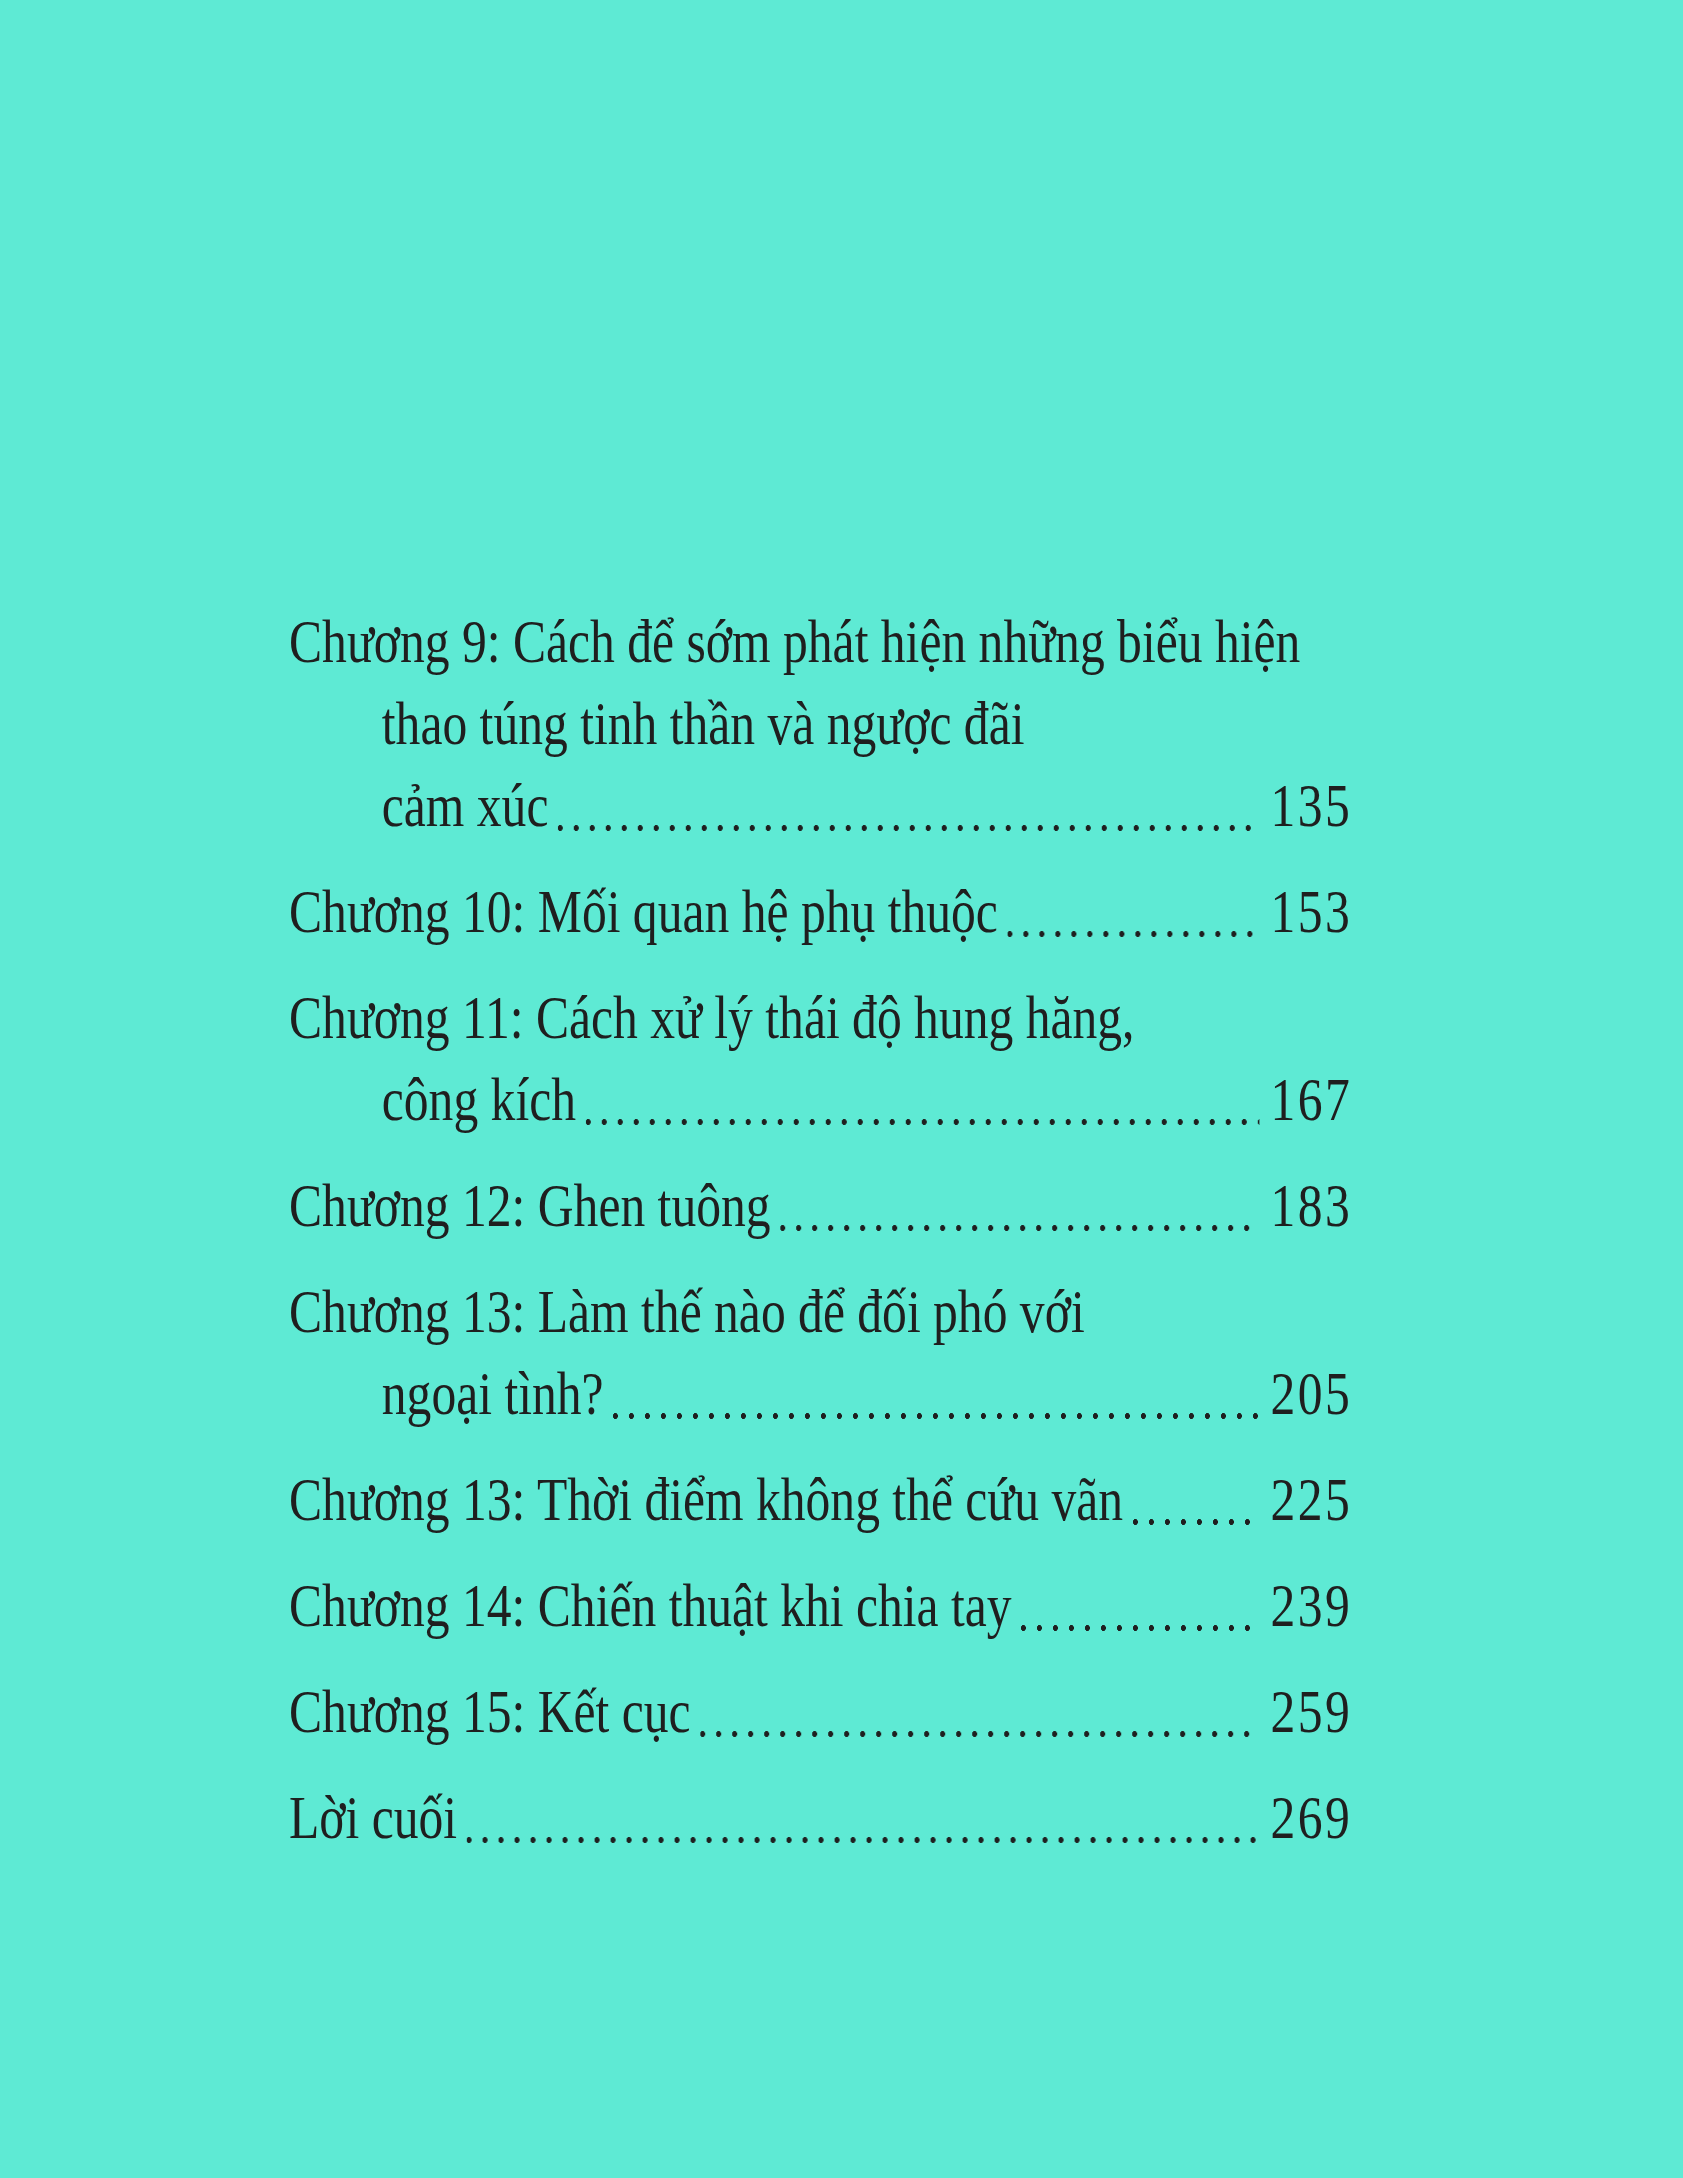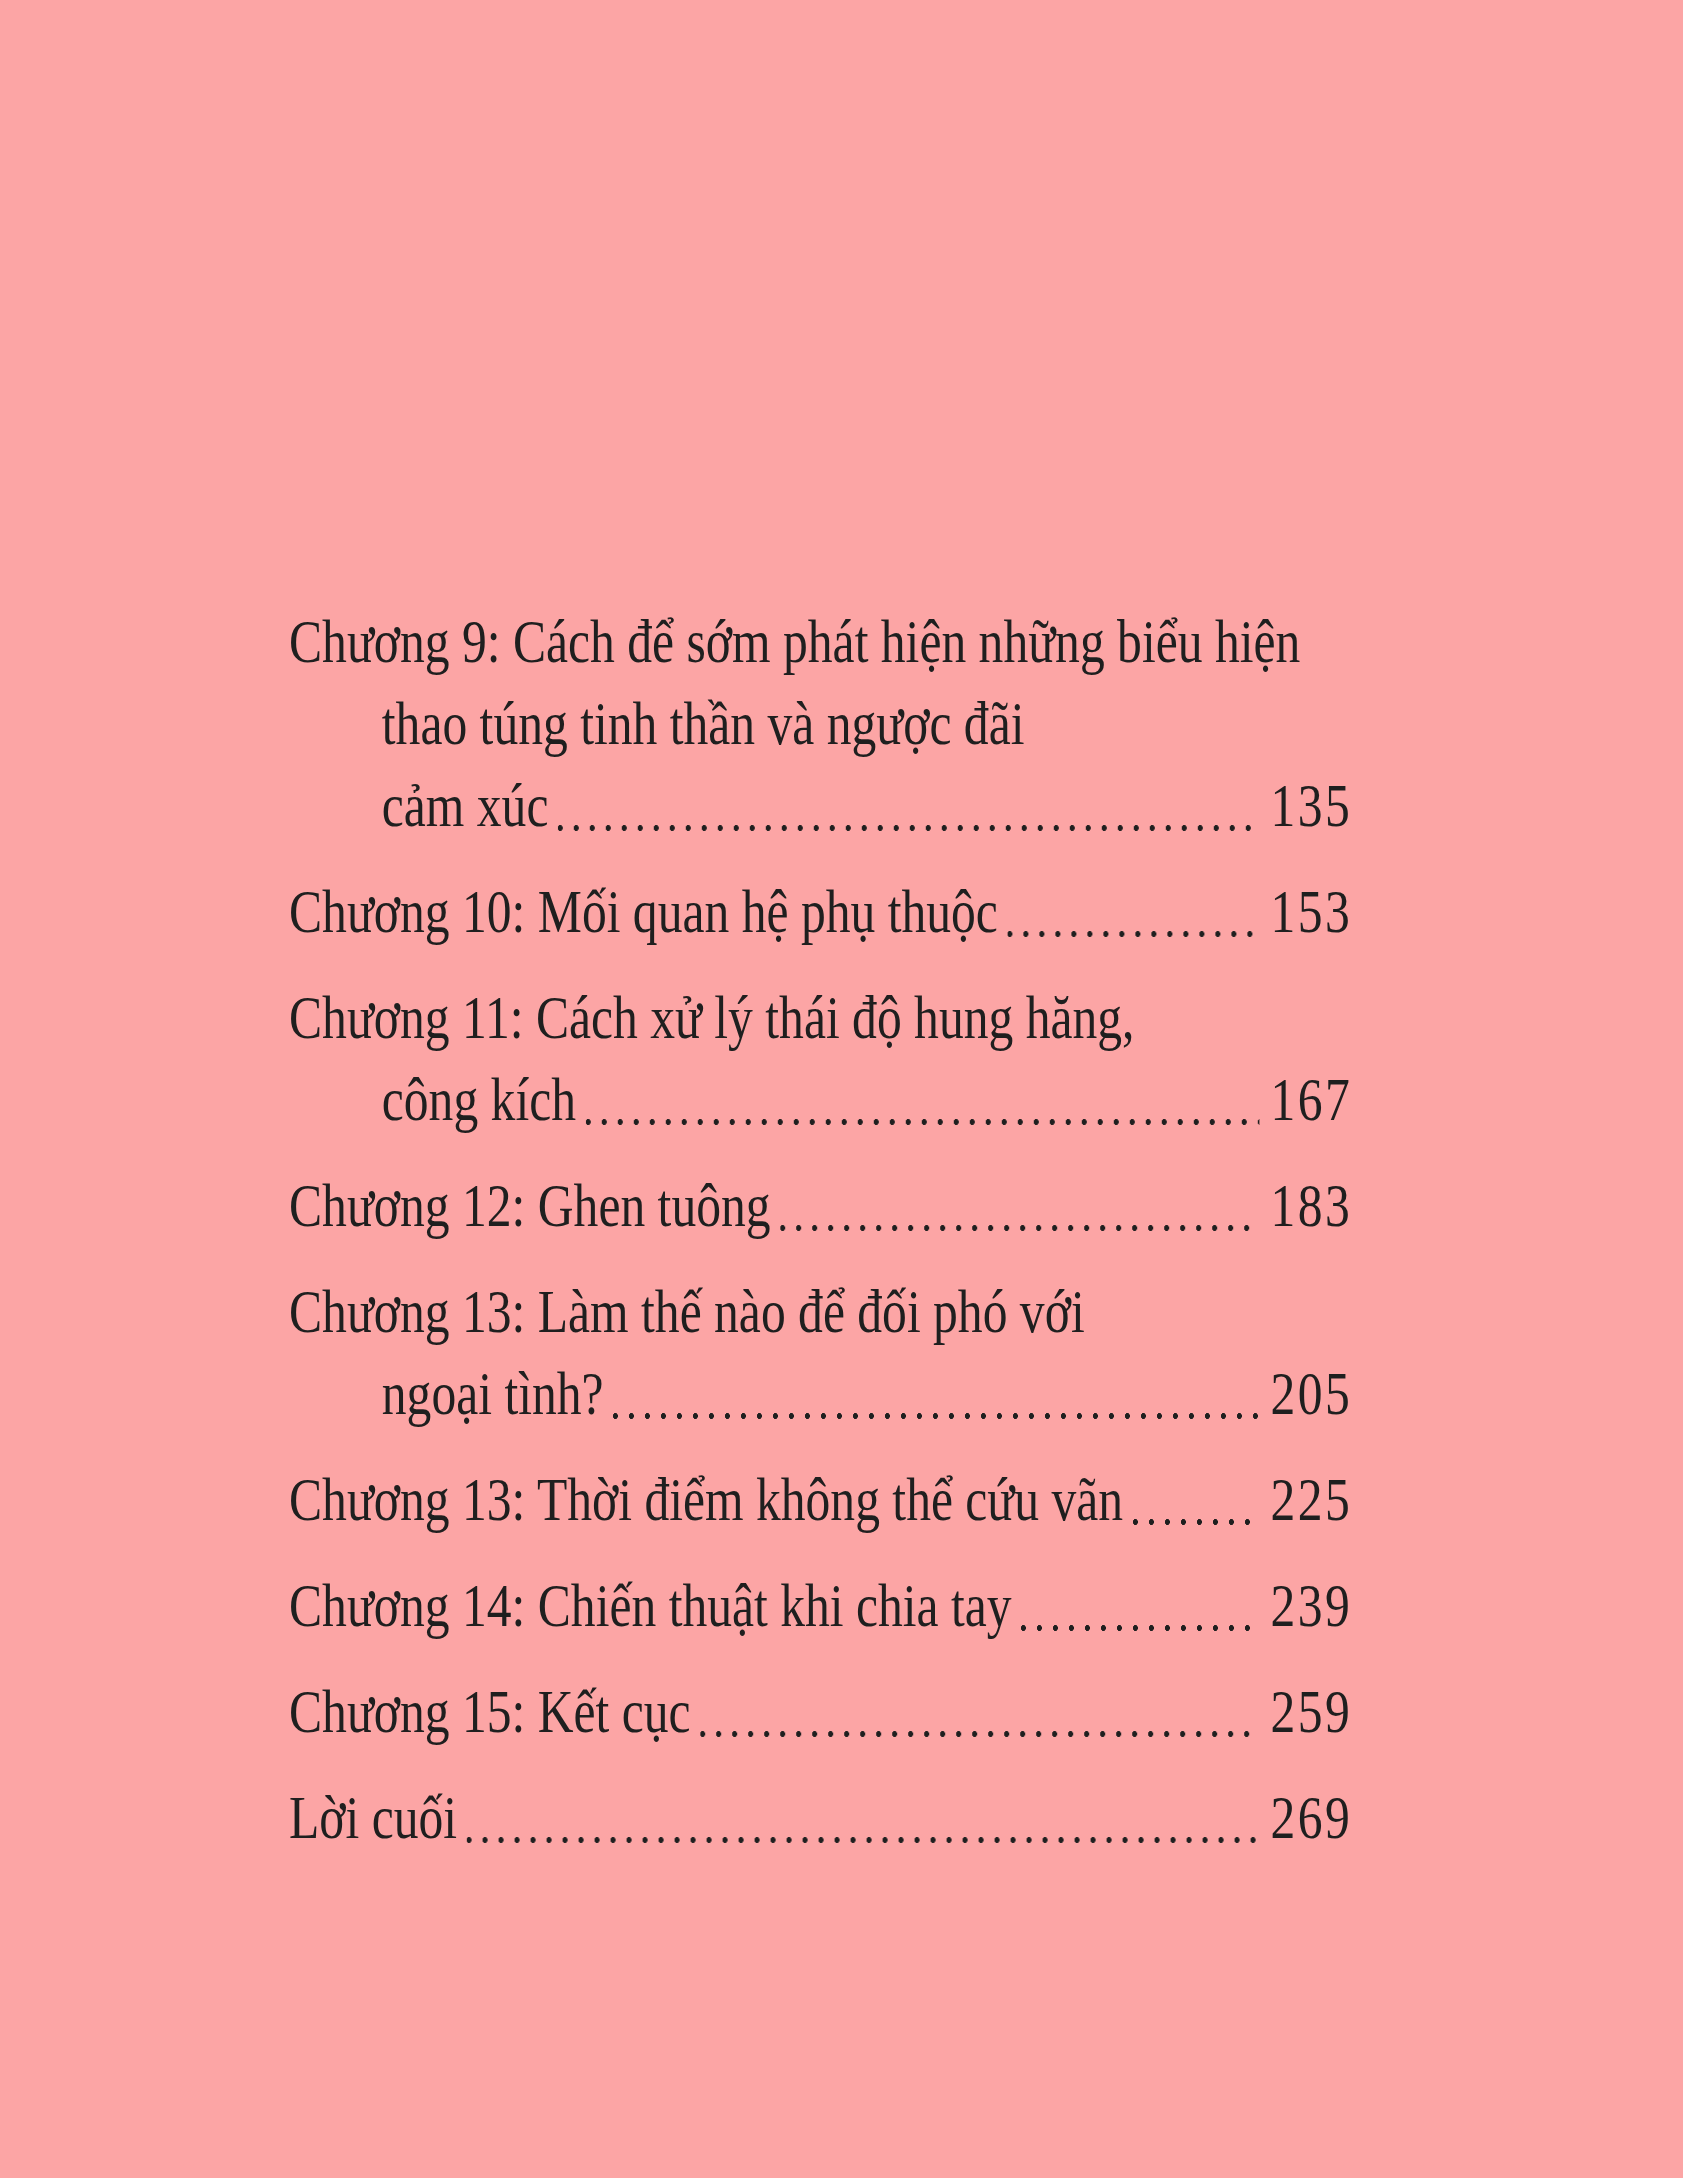--- a/index.html
+++ b/index.html
@@ -9,21 +9,21 @@
     height: 2178px;
     background: #ffffff;
     overflow: hidden;
     font-family: "Liberation Serif", "DejaVu Serif", serif;
     color: #1f1f1f;
   }
   .page {
     position: relative;
     width: 1683px;
     height: 2178px;
-    background: #fca5a5;
+    background: #5eead4;
   }
   
   .toc {
     position: absolute;
     left: 289px;
     top: 600px;
     width: 1329px;
     transform: scaleX(0.80);
     transform-origin: left top;
   }

